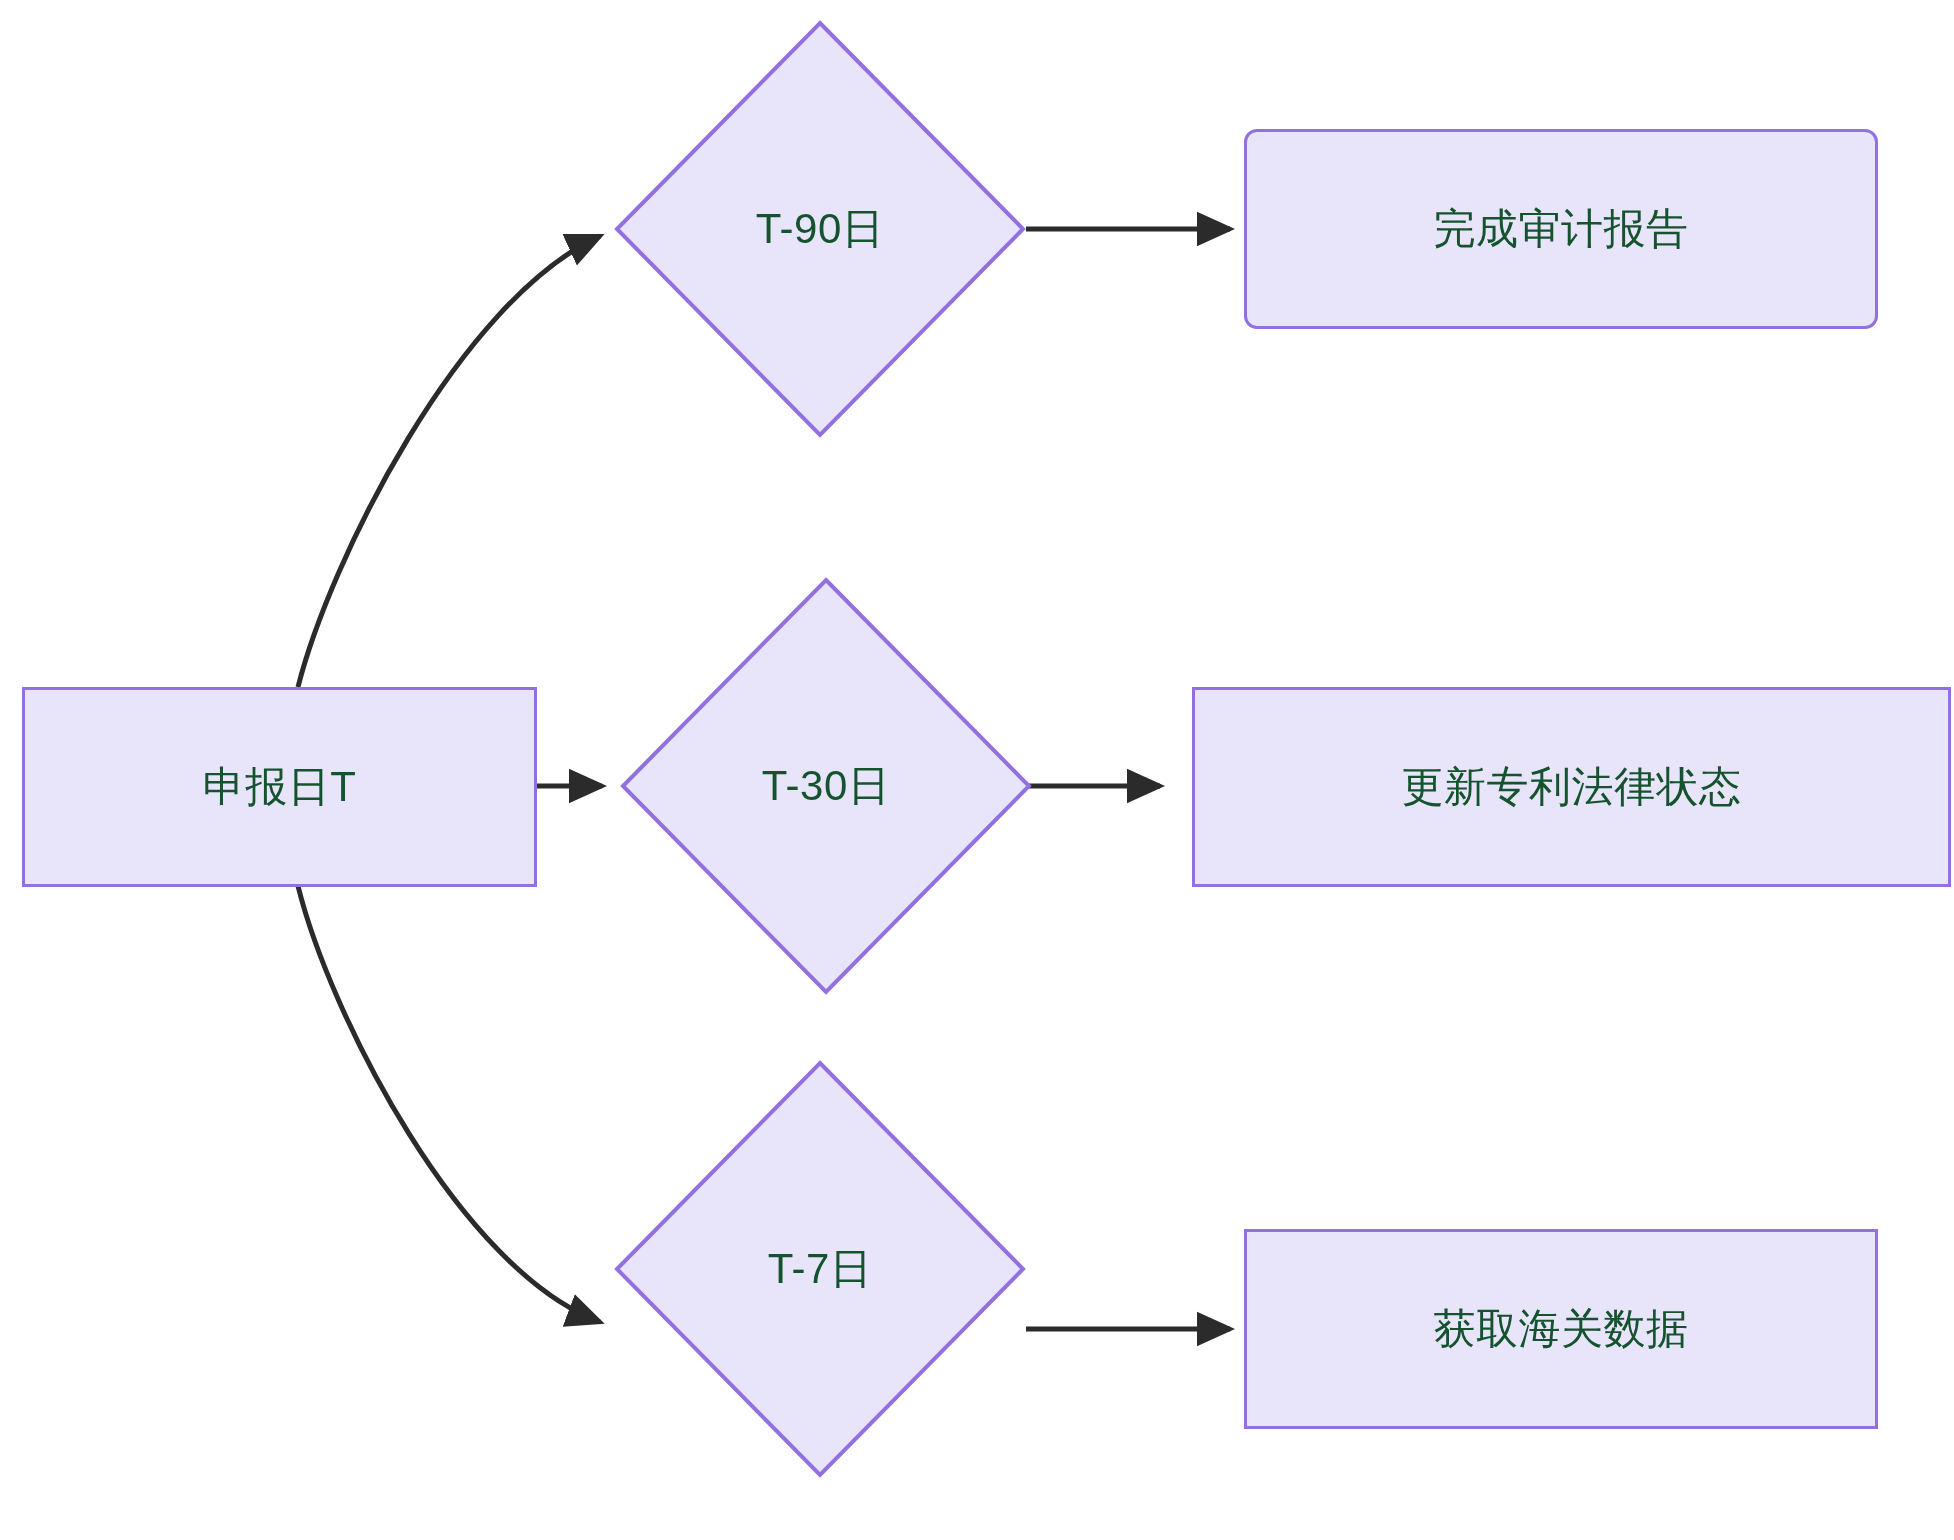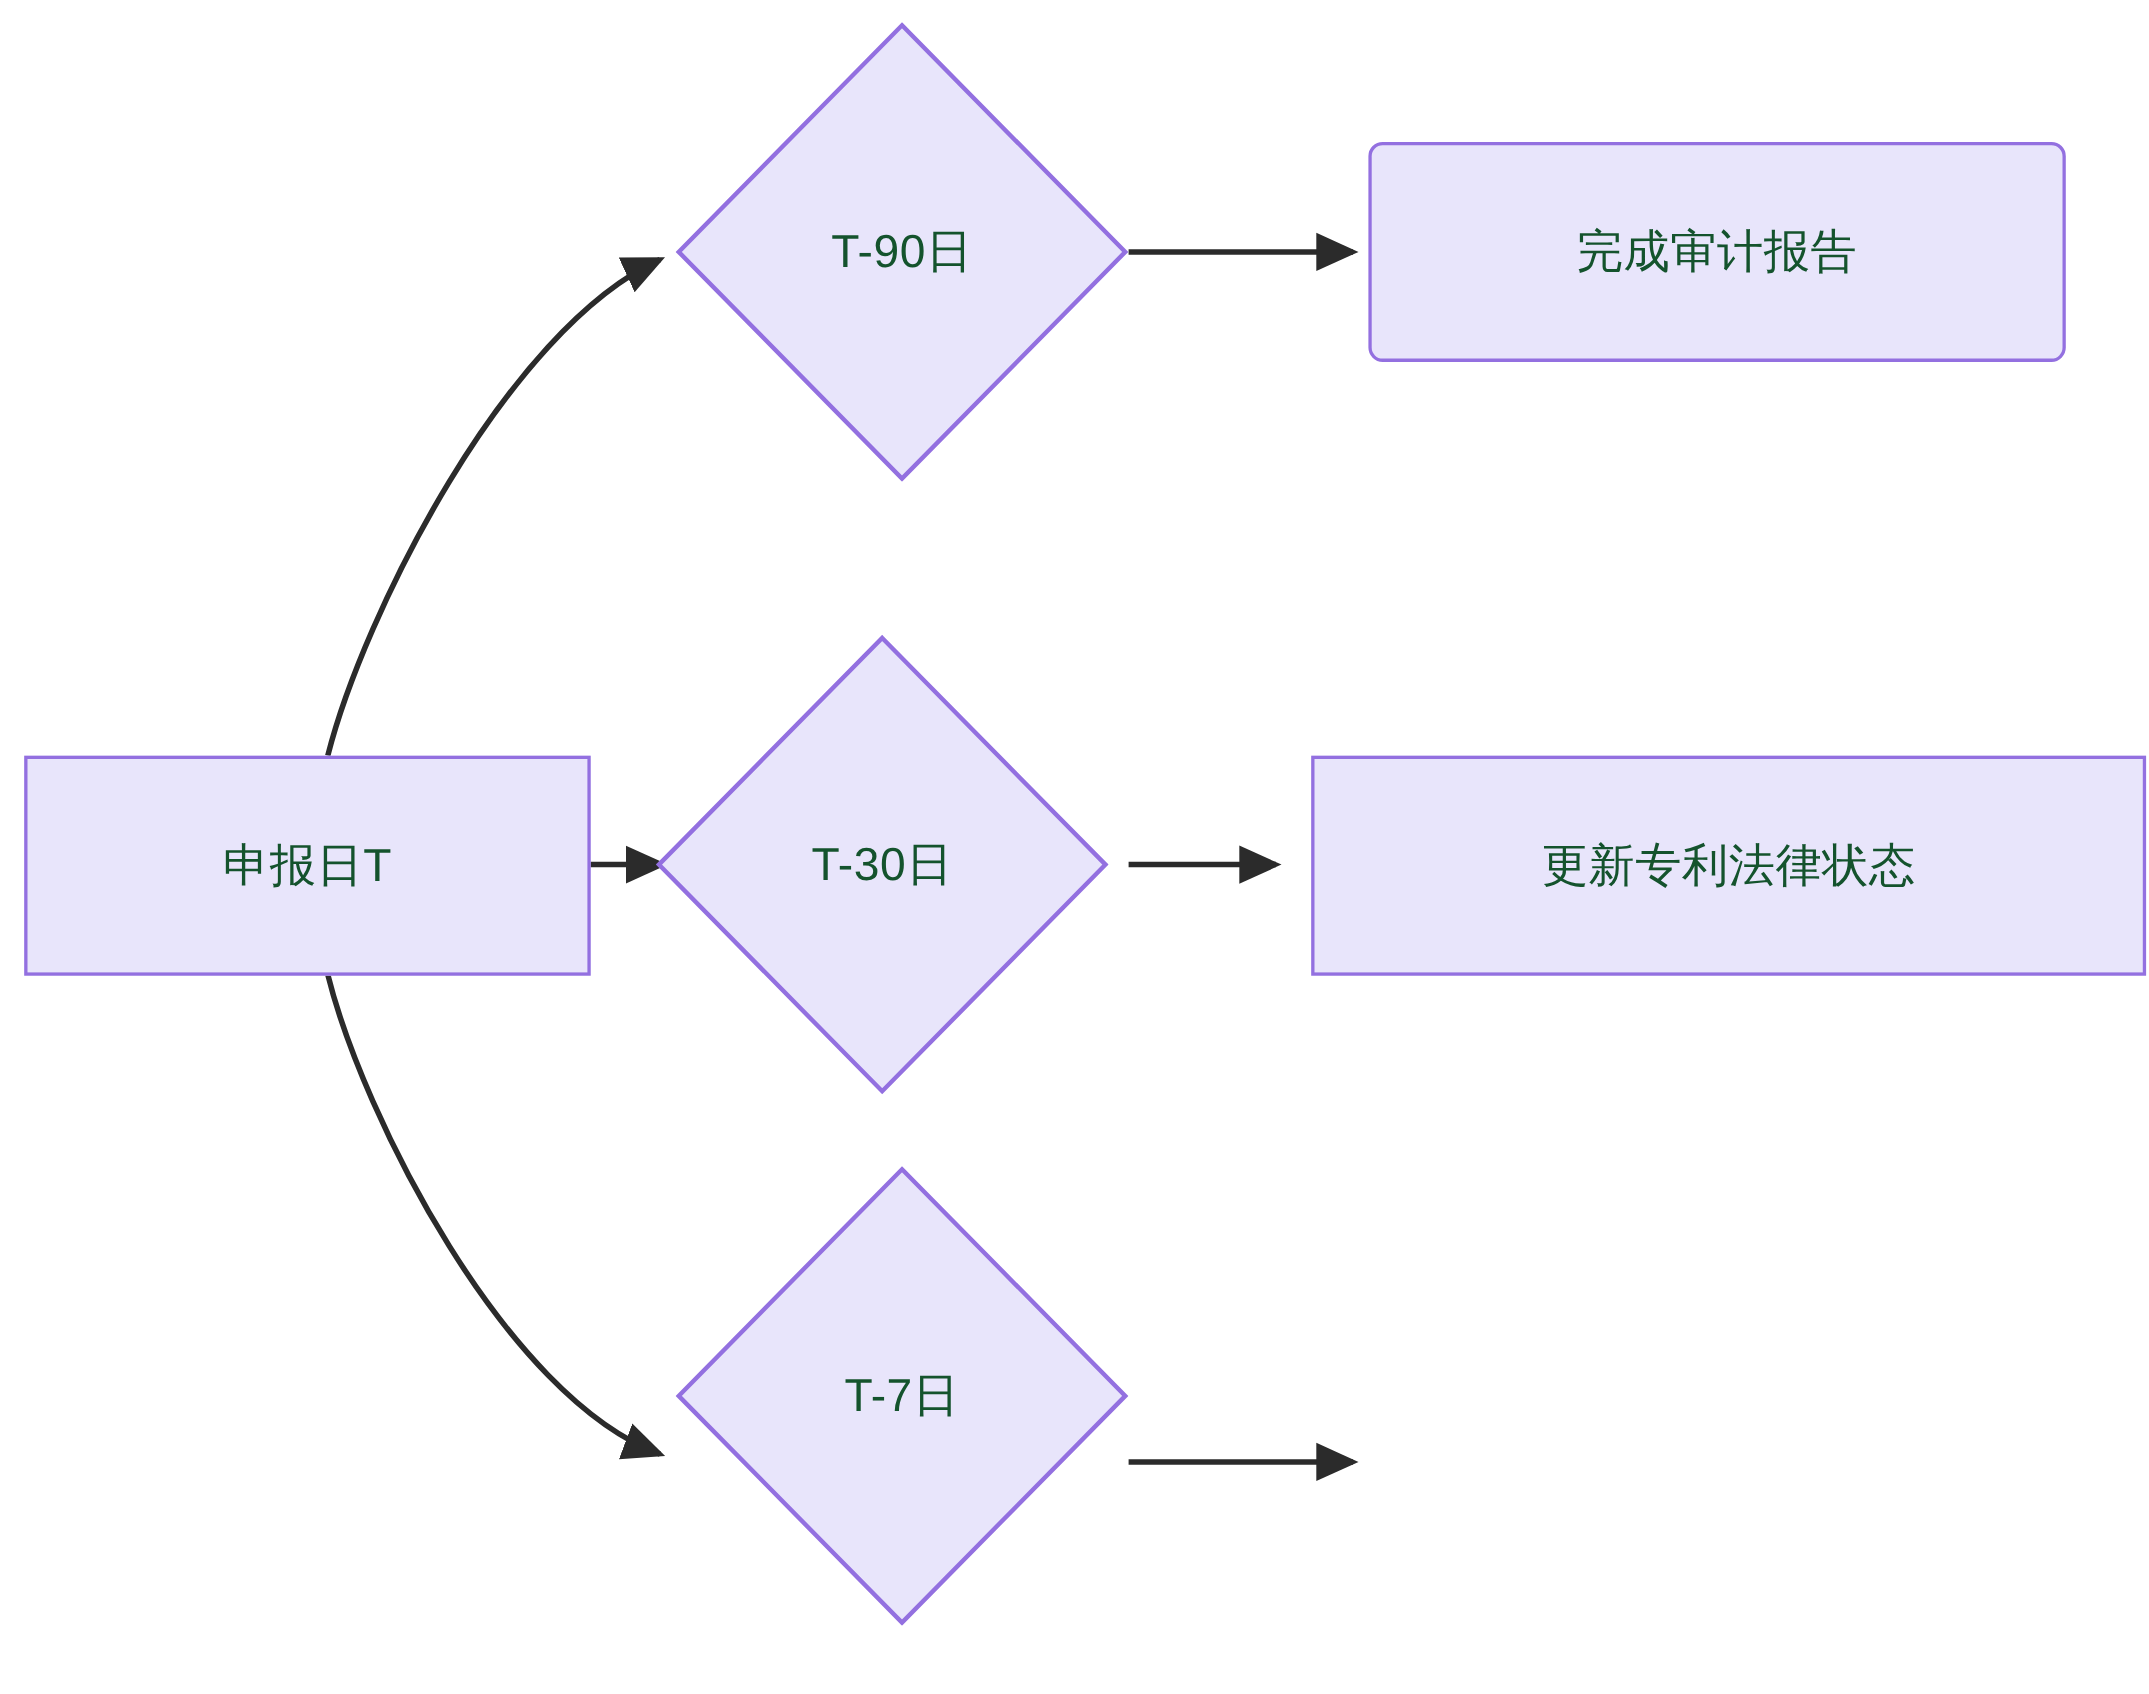--- a/index.html
+++ b/index.html
@@ -94,21 +94,21 @@
 
   <div class="diamond-wrap" style="left:614px; top:20px; width:412px; height:418px;">
     <svg width="412" height="418" viewBox="0 0 412 418">
       <polygon points="206,3 409,209 206,415 3,209" fill="#e8e5fb" stroke="#9370e0" stroke-width="4"></polygon>
     </svg>
     <div class="diamond-label">
       <span class="node-label">T-90日</span>
     </div>
   </div>
 
-  <div class="diamond-wrap" style="left:596px; top:577px; width:412px; height:418px;">
+  <div class="diamond-wrap" style="left:620px; top:577px; width:412px; height:418px;">
     <svg width="412" height="418" viewBox="0 0 412 418">
       <polygon points="206,3 409,209 206,415 3,209" fill="#e8e5fb" stroke="#9370e0" stroke-width="4"></polygon>
     </svg>
     <div class="diamond-label">
       <span class="node-label">T-30日</span>
     </div>
   </div>
 
   <div class="diamond-wrap" style="left:614px; top:1060px; width:412px; height:418px;">
     <svg width="412" height="418" viewBox="0 0 412 418">
@@ -120,14 +120,17 @@
   </div>
 
   <div class="node node-rect" style="left:1244px; top:129px; width:634px; height:200px;border-radius:13px;">
     <span class="node-label">完成审计报告</span>
   </div>
 
   <div class="node node-rect" style="left:1173px; top:687px; width:759px; height:200px;margin-left:19px;">
     <span class="node-label">更新专利法律状态</span>
   </div>
 
+  <div class="node node-rect" style="left:1244px; top:1229px; width:634px; height:200px;">
+    <span class="node-label">获取海关数据</span>
+  </div>
 
 </div>
 
 </body></html>

